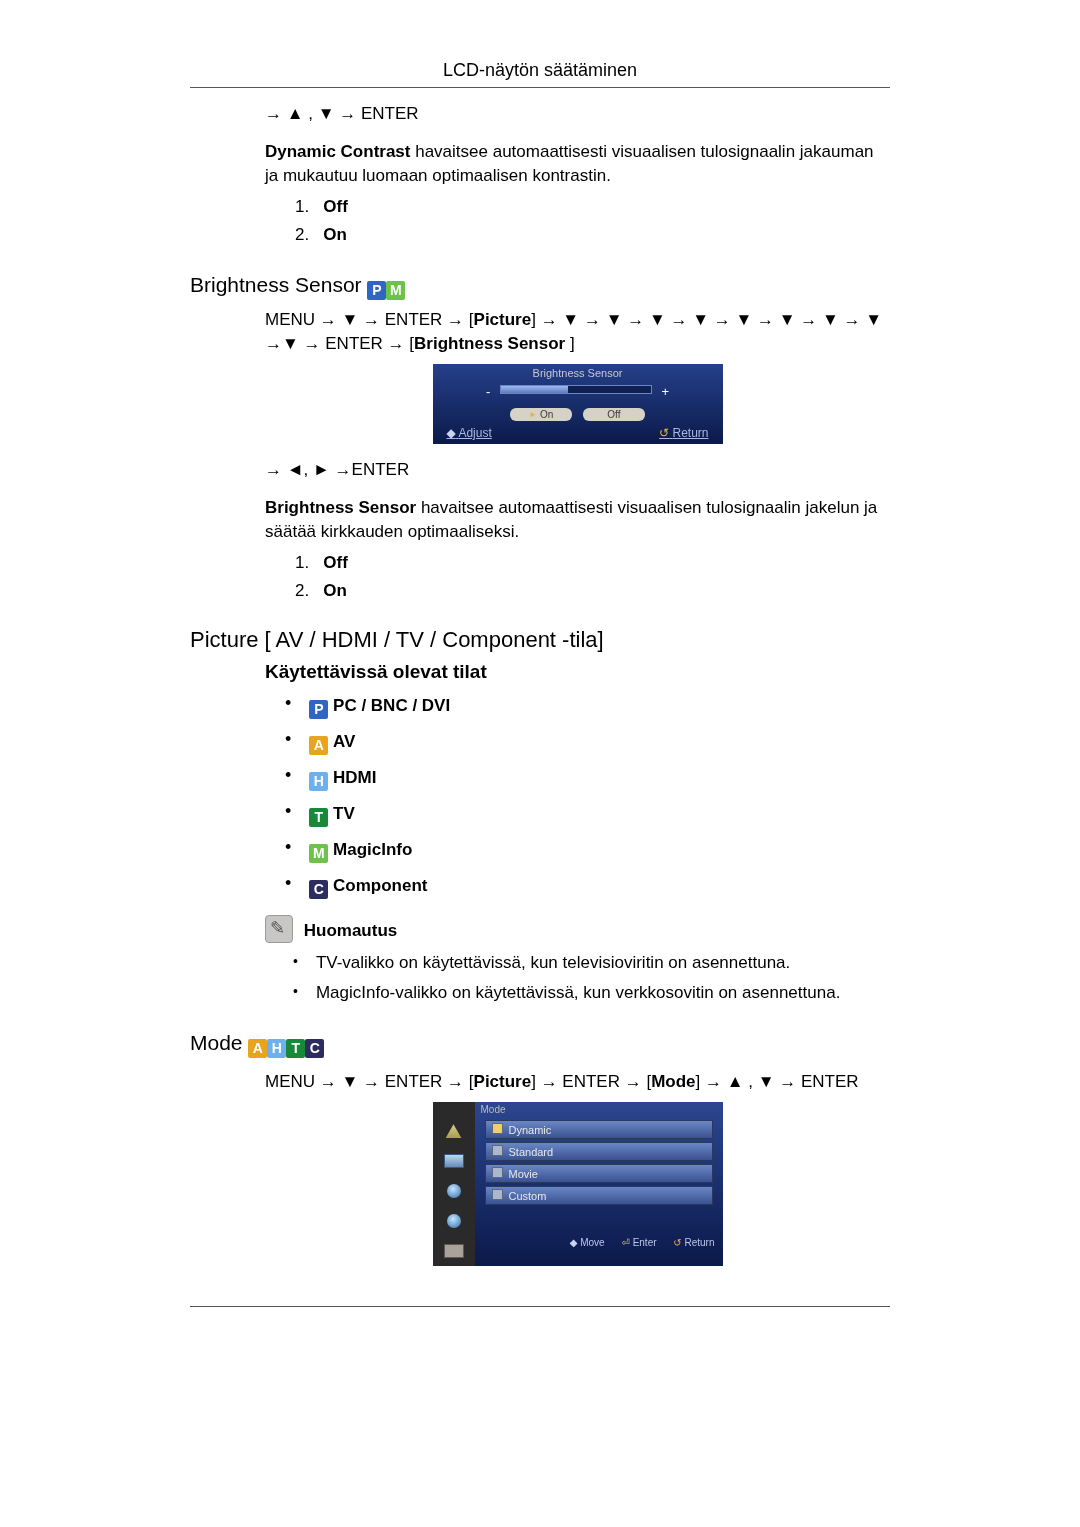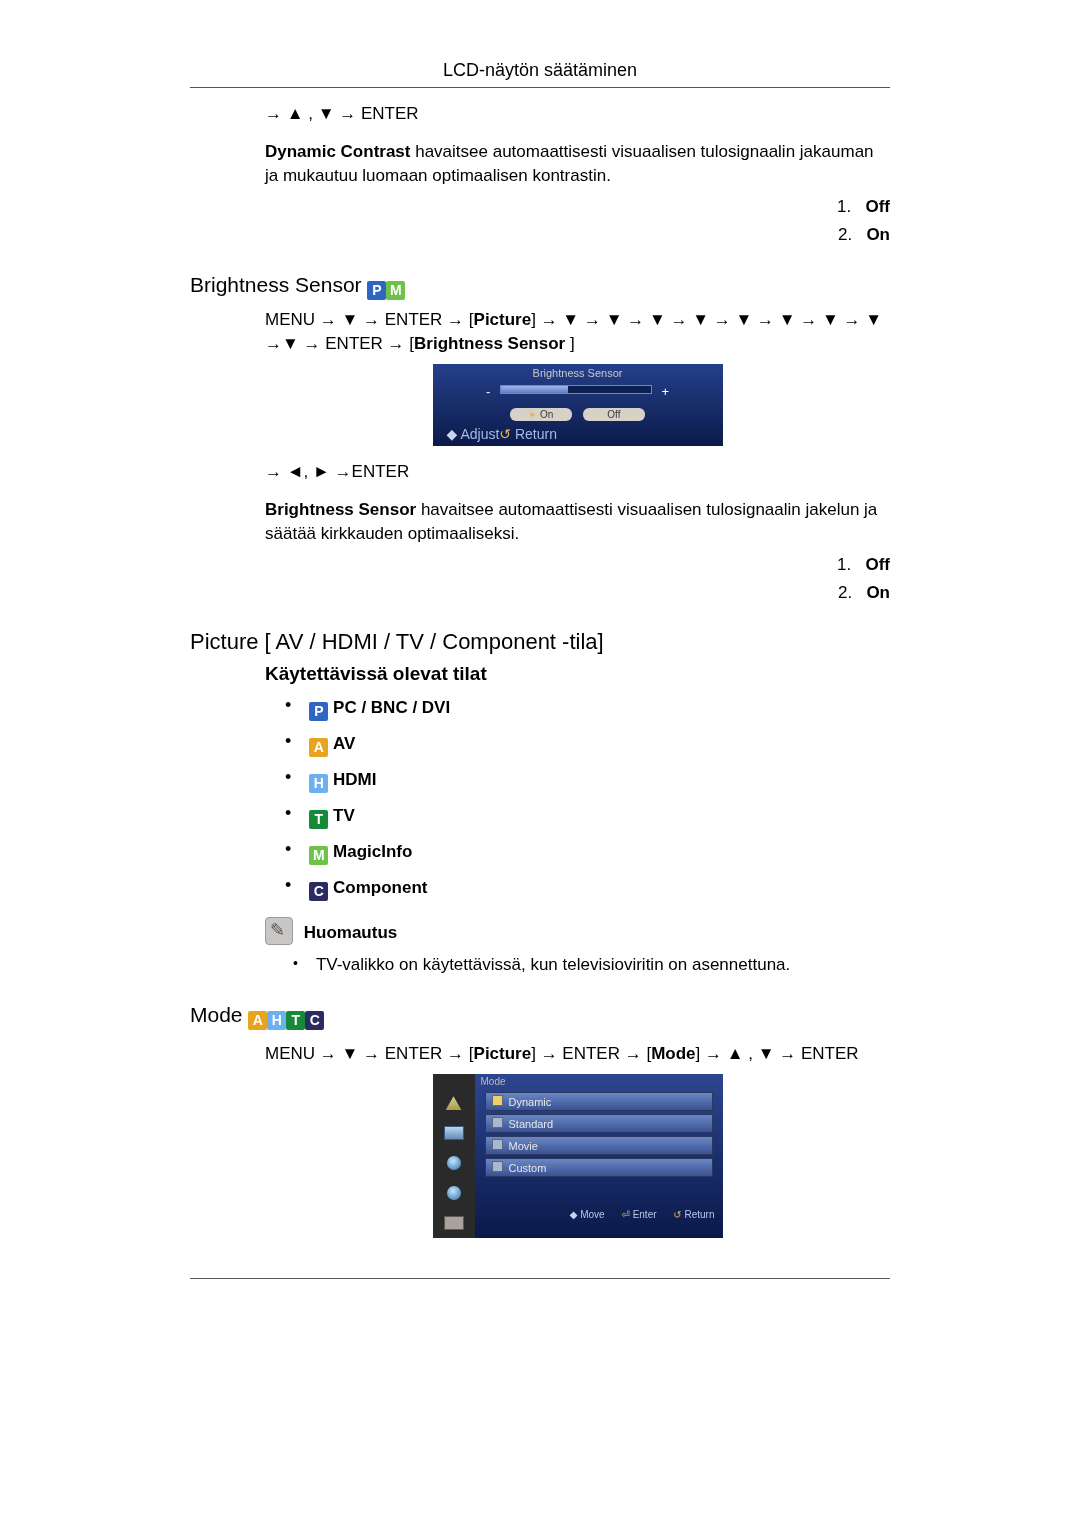--- a/index.html
+++ b/index.html
@@ -31,21 +31,20 @@
     margin-left: 75px;
     margin-right: 0;
   }
   .para {
     margin-top: 14px;
     line-height: 1.4;
   }
   .list {
     margin-left: 30px;
     margin-top: 10px;
-    text-align: right;
   }
   .list .item {
     margin-top: 8px;
   }
   b { font-weight: bold; }
   .section-h {
     font-size: 21px;
     margin-top: 28px;
     margin-bottom: 8px;
   }
@@ -141,23 +140,25 @@
     font-size: 10px;
     text-align: center;
     background: #d6d2c8;
     color: #3a3a3a;
     border-radius: 6px;
     padding: 1px 0;
     margin: 0 3px;
   }
   .osd1 .bottom {
     color: #a6b9e4;
-    font-size: 14px;
+    font-size: 12px;
     display: flex;
+    justify-content: space-between;
     padding: 3px 14px 0 14px;
+    text-decoration: underline;
   }
   .diamond { color: #c8d4f0; }
   .play-ico { color: #e6b04c; font-size:8px; vertical-align:1px; margin-right:3px;}
   
   .osd2 {
     width: 290px;
     margin: 8px auto 0 auto;
     display: flex;
     font-size: 10px;
   }
@@ -298,20 +299,21 @@
     <div class="bullet big-dot"><span class="icon-sq ic-t">T</span> <b>TV</b></div>
     <div class="bullet big-dot"><span class="icon-sq ic-m">M</span> <b>MagicInfo</b></div>
     <div class="bullet big-dot"><span class="icon-sq ic-c">C</span> <b>Component</b></div>
 
     <div style="margin-top:16px;">
       <span class="note-icon"></span>
       <b>Huomautus</b>
     </div>
 
     <div class="bullet small-dot" style="margin-left:28px;">TV-valikko on käytettävissä, kun televisioviritin on asennettuna.</div>
+    <div class="bullet small-dot" style="margin-left:28px;">MagicInfo-valikko on käytettävissä, kun verkkosovitin on asennettuna.</div>
   </div>
 
   <div class="section-h">
     <span>Mode</span>
     <span class="icon-sq ic-a">A</span><span class="icon-sq ic-h">H</span><span class="icon-sq ic-t">T</span><span class="icon-sq ic-c">C</span>
   </div>
 
   <div class="indent">
     <div class="para" style="margin-top:12px;">
       MENU → ▼ → ENTER → [<b>Picture</b>] → ENTER → [<b>Mode</b>] → ▲ , ▼ → ENTER

